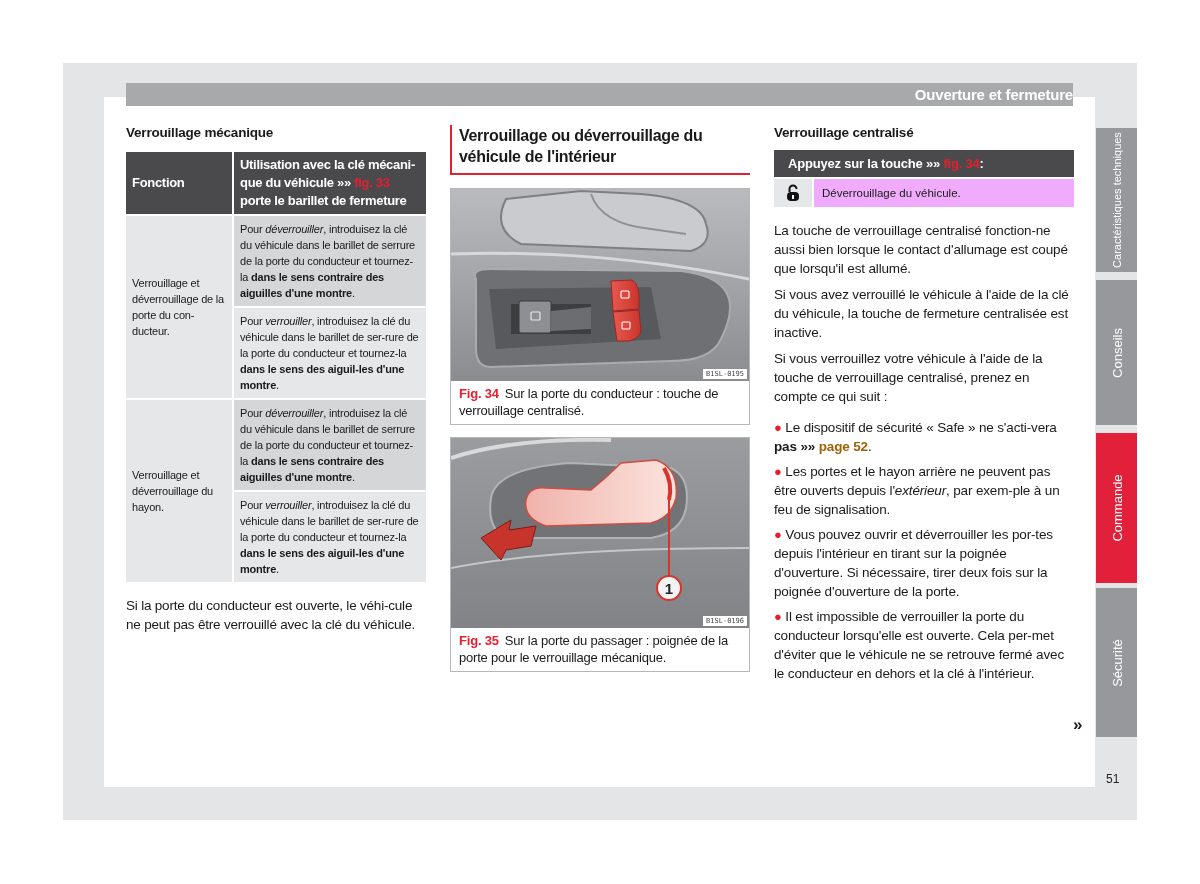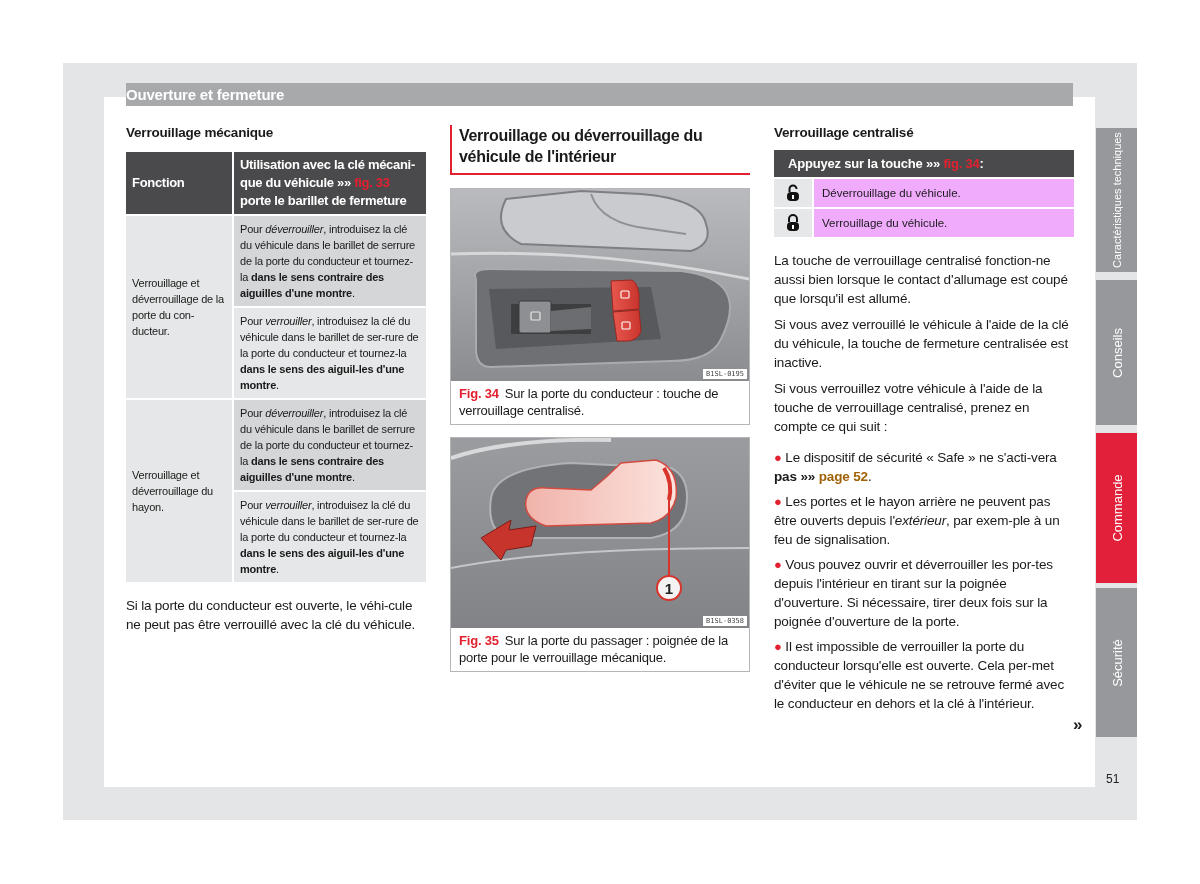--- a/index.html
+++ b/index.html
@@ -1,21 +1,21 @@
 <!DOCTYPE html>
 <html><head>
 <meta charset="utf-8">
 <style>
   html, body { margin:0; padding:0; }
   body { width:1200px; height:884px; background:#ffffff; position:relative; overflow:hidden;
          font-family:"Liberation Sans", "DejaVu Sans", sans-serif; color:#1a1a1a; }
   .frame { position:absolute; left:63px; top:63px; width:1074px; height:757px; background:#e4e5e6; }
   .page { position:absolute; left:104px; top:97px; width:991px; height:690px; background:#ffffff; }
   .header-bar { position:absolute; left:126px; top:83px; width:947px; height:23px; background:#a7a9ab;
-                color:#fff; font-weight:bold; font-size:15px; text-align:left; line-height:24px;
+                color:#fff; font-weight:bold; font-size:15px; text-align:right; line-height:24px;
                 font-family:"Liberation Sans", sans-serif; letter-spacing:-0.2px; }
 
   
   .col1 { position:absolute; left:126px; top:125px; width:300px; }
   .sec-title { font-weight:bold; font-size:13.5px; margin:0 0 10px 0; letter-spacing:-0.2px; }
   table.mech { border-collapse:separate; border-spacing:2px; width:304px; margin-left:-2px; font-size:11px; }
   table.mech th { background:#4a4a4c; color:#fff; text-align:left; font-weight:bold; font-size:13px;
                   padding:4px 6px; line-height:18px; vertical-align:middle; letter-spacing:-0.3px; }
   table.mech td { line-height:16px; padding:5px 6px; vertical-align:middle; font-size:11px; letter-spacing:-0.2px; }
   td.fn { background:#e6e7e8; width:94px; font-size:11.5px; }
@@ -150,21 +150,21 @@
         <path d="M0 20 Q60 0 160 2" fill="none" stroke="#d8d9db" stroke-width="4"></path>
         <path d="M40 60 Q45 30 120 25 L220 30 Q240 40 235 70 Q230 95 200 100 L60 100 Q35 95 40 60 Z" fill="#717376" stroke="#b0b2b4" stroke-width="2"></path>
         <path d="M75 62 Q78 48 95 50 L140 52 Q155 40 170 25 L205 22 Q228 30 225 60 Q220 80 200 85 L95 88 Q72 80 75 62 Z" fill="url(#g4)" stroke="#d24b42" stroke-width="1.5"></path>
         <path d="M213 30 Q222 45 218 62" fill="none" stroke="#d8342c" stroke-width="4"></path>
         <path d="M0 130 Q100 110 298 110" fill="none" stroke="#c5c6c8" stroke-width="2"></path>
         <path d="M30 100 L60 82 L58 92 L85 88 L80 108 L55 112 L50 122 Z" fill="#c7342c" stroke="#7e1b16"></path>
         <line x1="218" y1="62" x2="218" y2="138" stroke="#d8342c" stroke-width="2"></line>
         <circle cx="218" cy="150" r="12" fill="#f3f3f3" stroke="#d8342c" stroke-width="2"></circle>
         <text x="218" y="156" text-anchor="middle" font-size="15" font-weight="bold" fill="#222" font-family="Liberation Sans, sans-serif">1</text>
       </svg>
-      <div class="fig-code">B1SL-0358</div>
+      <div class="fig-code">B1SL-0196</div>
     </div>
     <div class="caption">
       <span class="fn-label">Fig. 35</span><span>Sur la porte du passager : poignée de la porte pour le verrouillage mécanique.</span>
     </div>
   </div>
 </div>
 
 <div class="col3">
   <div class="sec-title">Verrouillage centralisé</div>
   <div class="key-head">
@@ -175,30 +175,20 @@
   <div class="key-row">
     <div class="key-icon">
       <svg width="14" height="18" viewBox="0 0 14 18">
           <path d="M3.5 8 V5 A3.5 3.5 0 0 1 10.5 5" fill="none" stroke="#111" stroke-width="2"></path>
           <rect x="1" y="8" width="12" height="9" rx="4" fill="#111"></rect>
           <rect x="6" y="11" width="2" height="4" fill="#fff"></rect>
         </svg>
     </div>
     <div class="key-text">Déverrouillage du véhicule.</div>
   </div>
-  <div class="key-row">
-    <div class="key-icon">
-      <svg width="14" height="18" viewBox="0 0 14 18">
-          <path d="M3 8 V5 A4 4 0 0 1 11 5 V8" fill="none" stroke="#111" stroke-width="2"></path>
-          <rect x="1" y="8" width="12" height="9" rx="4" fill="#111"></rect>
-          <rect x="6" y="11" width="2" height="4" fill="#fff"></rect>
-        </svg>
-    </div>
-    <div class="key-text">Verrouillage du véhicule.</div>
-  </div>
 
   <p class="p" style="margin-top:14px">La touche de verrouillage centralisé fonction-ne aussi bien lorsque le contact d'allumage est coupé que lorsqu'il est allumé.</p>
   <p class="p" style="margin-top:7px">Si vous avez verrouillé le véhicule à l'aide de la clé du véhicule, la touche de fermeture centralisée est inactive.</p>
   <p class="p" style="margin-top:7px">Si vous verrouillez votre véhicule à l'aide de la touche de verrouillage centralisé, prenez en compte ce qui suit :</p>
 
   <p class="bullet" style="margin-top:12px">
     <span class="dot">●</span>
     <span>Le dispositif de sécurité « Safe » ne s'acti-vera </span><b>pas</b>
     <b>»»</b>
     <span class="link-ref">page 52</span><span>.</span>

